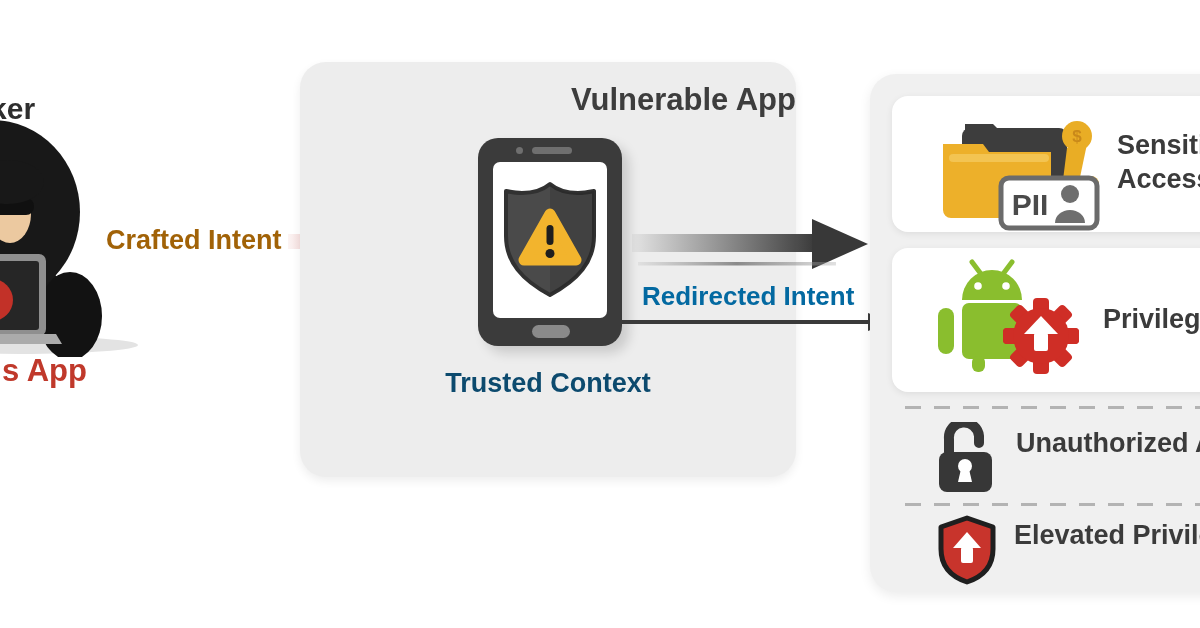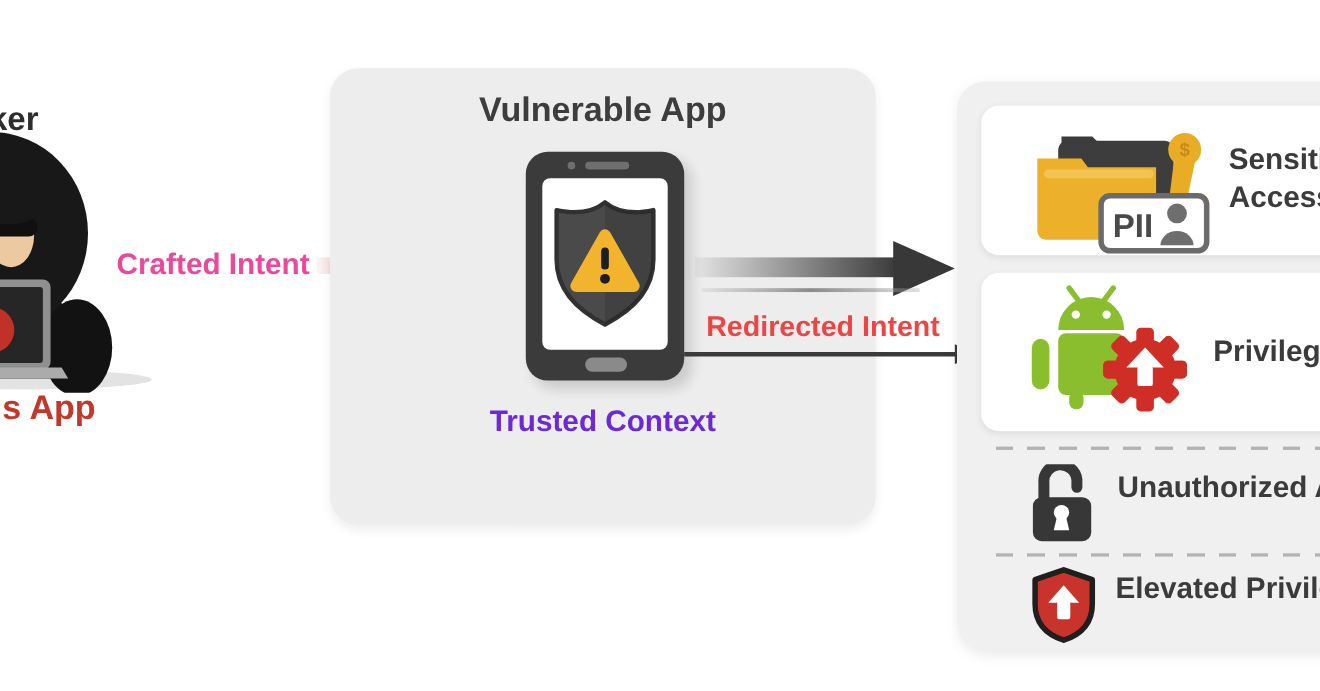--- a/index.html
+++ b/index.html
@@ -6,41 +6,41 @@
   .stage{
     position:relative;width:1200px;height:628px;overflow:hidden;
     background:#ffffff;font-family:"Liberation Sans",sans-serif;color:#3a3a3a;
   }
   .abs{position:absolute;}
   .label{position:absolute;white-space:nowrap;font-weight:700;color:#3a3a3a;}
 
   
   .attacker-label{left:-85px;top:92px;font-size:30px;color:#2e2e2e;}
   .malicious-label{left:-122px;top:353px;font-size:31px;color:#c0392b;}
-  .crafted-label{left:106px;top:225px;font-size:27px;color:#ec4899;}
+  .crafted-label{left:106px;top:225px;font-size:27px;color:#a16207;}
 
   
   .vuln-panel{
     left:300px;top:62px;width:496px;height:415px;background:#ededed;
     border-radius:26px;box-shadow:0 4px 10px rgba(0,0,0,0.07);
   }
-  .vuln-title{position:relative;display:block;text-align:center;margin-top:20px;
+  .vuln-title{position:relative;display:block;text-align:right;margin-top:20px;
     font-size:31px;font-weight:700;color:#3d3d3d;}
   .phone{
     position:absolute;left:178px;top:76px;width:144px;height:208px;
     background:#3b3b3b;border-radius:20px;box-shadow:7px 7px 12px rgba(0,0,0,0.15);
   }
   .phone-screen{position:absolute;left:15px;top:24px;width:114px;height:156px;
     background:#ffffff;border-radius:7px;display:flex;align-items:center;justify-content:center;}
   .phone-camera{position:absolute;left:38px;top:9px;width:7px;height:7px;border-radius:50%;background:#6f6f6f;}
   .phone-speaker{position:absolute;left:54px;top:9px;width:40px;height:7px;border-radius:4px;background:#6f6f6f;}
   .phone-home{position:absolute;left:54px;bottom:8px;width:38px;height:13px;border-radius:7px;background:#8a8a8a;}
   .vuln-caption{position:absolute;left:0;right:0;top:304px;text-align:center;
-    font-size:27px;line-height:34px;font-weight:700;color:#6d28d9;}
-  .redirected-label{left:642px;top:281px;font-size:26px;color:#ef4444;}
+    font-size:27px;line-height:34px;font-weight:700;color:#0c4a6e;}
+  .redirected-label{left:642px;top:281px;font-size:26px;color:#0369a1;}
 
   
   .outcome-panel{
     left:870px;top:74px;width:470px;height:518px;background:#f0f0f0;
     border-radius:26px;box-shadow:0 4px 12px rgba(0,0,0,0.08);
   }
   .outcome-card{position:absolute;left:22px;width:430px;background:#ffffff;
     border-radius:16px;box-shadow:0 2px 7px rgba(0,0,0,0.08);}
   .card-1{top:22px;height:136px;}
   .card-2{top:174px;height:144px;}

